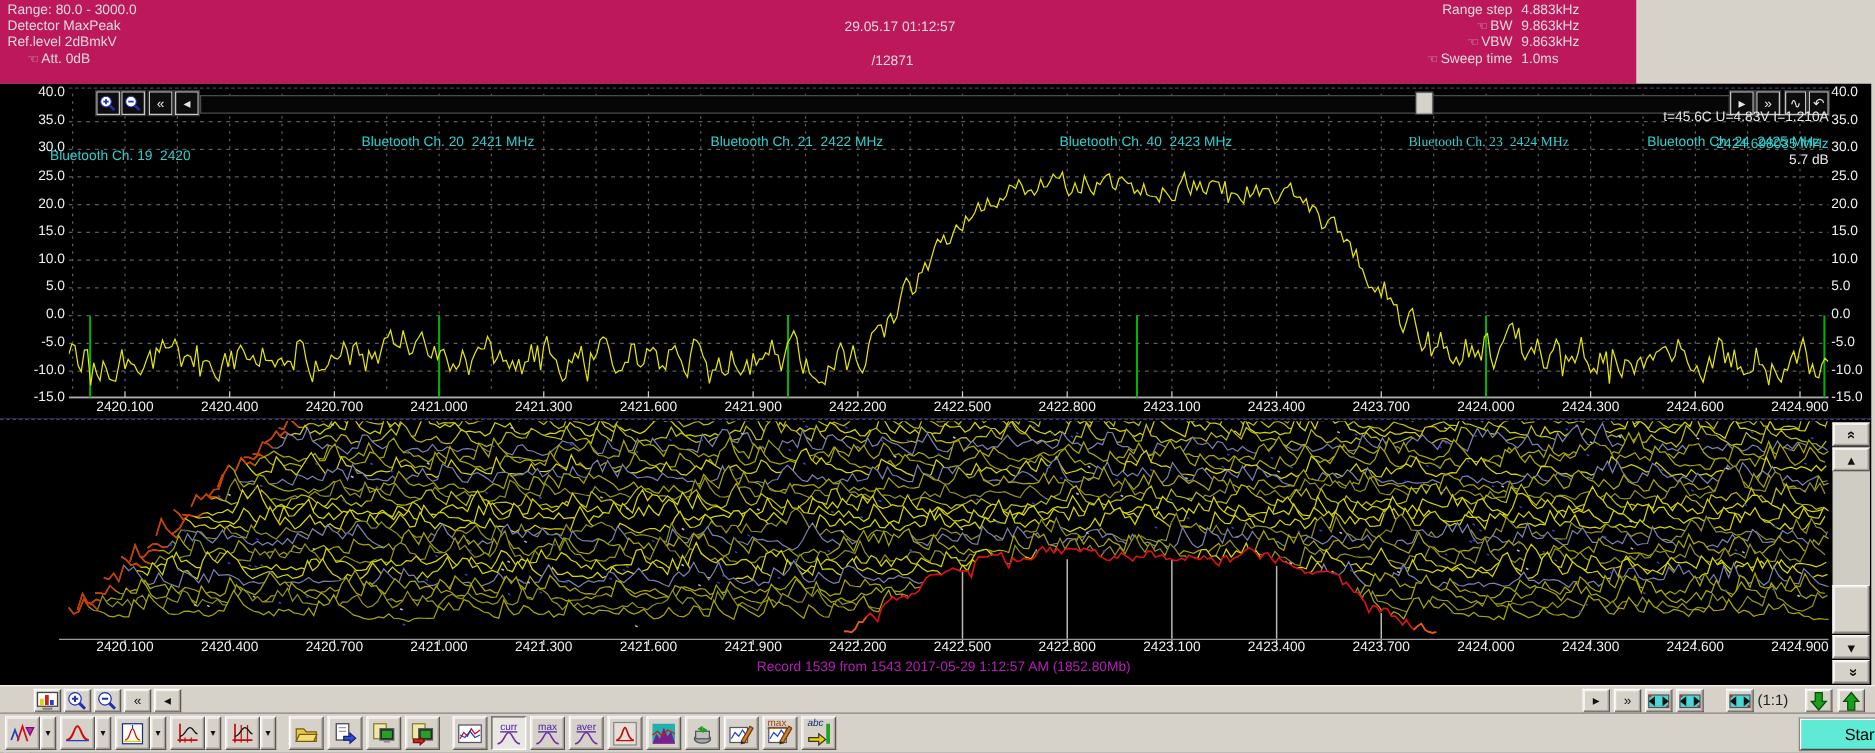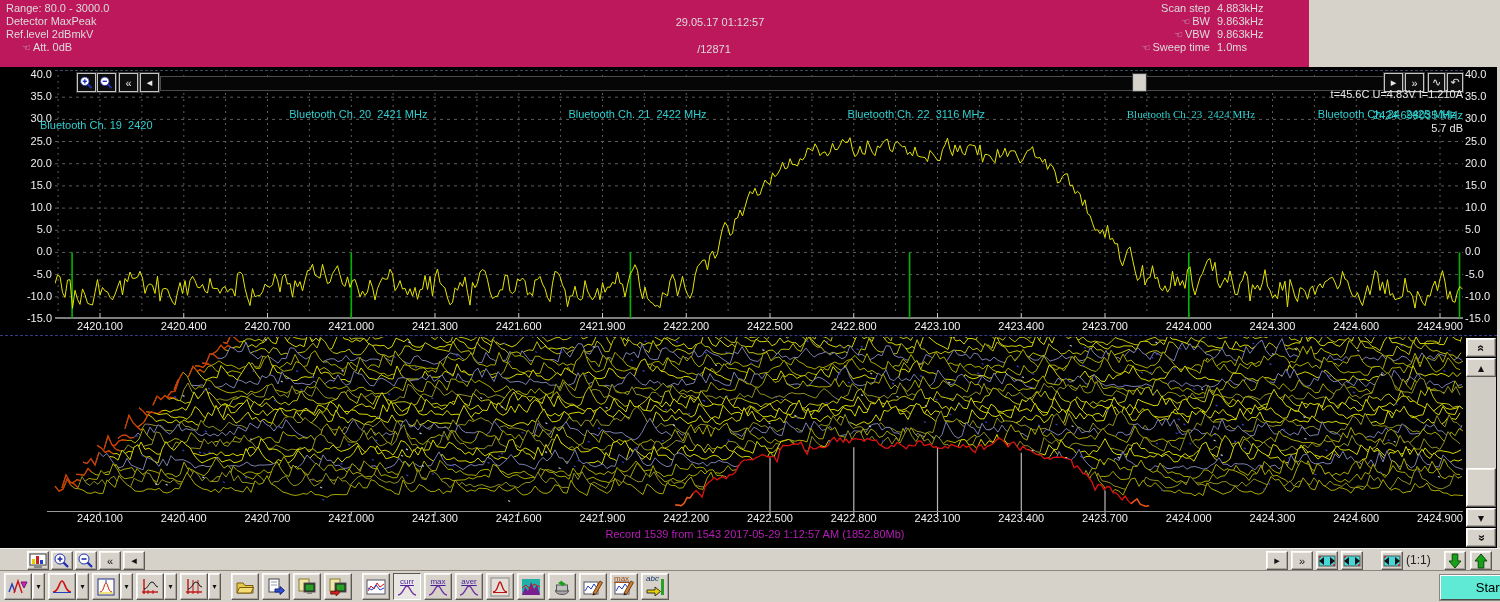--- a/index.html
+++ b/index.html
@@ -40,21 +40,21 @@
   <div class="abs hdr">
     <div id="hdr-left">
         <div class="hline" style="left: 6px; top: 2px;"><span>Range: 80.0 - 3000.0</span></div>
         <div class="hline" style="left: 6px; top: 15px;"><span>Detector MaxPeak</span></div>
         <div class="hline" style="left: 6px; top: 28px;"><span>Ref.level 2dBmkV</span></div>
         <div class="hline" style="left: 22px; top: 41px;"><span class="hand">☜</span><span>Att. 0dB</span></div>
       </div>
     <div class="hline" style="left:0;top:16px;width:1440px;text-align:center;">29.05.17 01:12:57</div>
     <div class="hline" style="left:0;top:43px;width:1428px;text-align:center;">/12871</div>
     <div id="hdr-right">
-        <div class="hline" style="right: 34px; top: 2px; width: 180px; display: flex;"><span style="flex: 1 1 0%; text-align: right;">Scan step</span><span style="width: 58px; margin-left: 7px;">4.883kHz</span></div>
+        <div class="hline" style="right: 34px; top: 2px; width: 180px; display: flex;"><span style="flex: 1 1 0%; text-align: right;">Range step</span><span style="width: 58px; margin-left: 7px;">4.883kHz</span></div>
         <div class="hline" style="right: 34px; top: 15px; width: 180px; display: flex;"><span style="flex: 1 1 0%; text-align: right;"><span class="hand">☜</span>BW</span><span style="width: 58px; margin-left: 7px;">9.863kHz</span></div>
         <div class="hline" style="right: 34px; top: 28px; width: 180px; display: flex;"><span style="flex: 1 1 0%; text-align: right;"><span class="hand">☜</span>VBW</span><span style="width: 58px; margin-left: 7px;">9.863kHz</span></div>
         <div class="hline" style="right: 34px; top: 41px; width: 180px; display: flex;"><span style="flex: 1 1 0%; text-align: right;"><span class="hand">☜</span>Sweep time</span><span style="width: 58px; margin-left: 7px;">1.0ms</span></div>
       </div>
   </div>
 
   <div class="abs chartbg"></div>
   <div id="yaxis-l">
       <div class="ylab" style="left: 22px; text-align: right; top: 68px;">40.0</div>
       <div class="ylab" style="left: 22px; text-align: right; top: 90.18px;">35.0</div>
@@ -179,21 +179,21 @@
       <div class="pbtn" style="left: 1133px; top: 74px; width: 13px; height: 17px; background: rgb(214, 210, 202);"></div>
       <div class="pbtn" style="left: 1384px; top: 73px; width: 19px; height: 19px;">▸</div>
       <div class="pbtn" style="left: 1405px; top: 73px; width: 19px; height: 19px;">»</div>
       <div class="pbtn" style="left: 1428px; top: 73px; width: 17px; height: 19px;">∿</div>
       <div class="pbtn" style="left: 1447px; top: 73px; width: 16px; height: 19px;">↶</div>
     </div>
   <div id="chan-labels">
       <div class="chan" style="left: 40px; top: 119px;">Bluetooth Ch. 19  2420</div>
       <div class="chan" style="left: 289.25px; top: 108px;">Bluetooth Ch. 20  2421 MHz</div>
       <div class="chan" style="left: 568.417px; top: 108px;">Bluetooth Ch. 21  2422 MHz</div>
-      <div class="chan" style="left: 847.583px; top: 108px;">Bluetooth Ch. 22  3116 MHz</div>
+      <div class="chan" style="left: 847.583px; top: 108px;">Bluetooth Ch. 40  2423 MHz</div>
       <div class="chan" style="left: 1126.75px; top: 108px; font-family: Liberation Serif, serif;">Bluetooth Ch. 23  2424 MHz</div>
     </div>
   <div class="wtxt" style="top:88px;right:37px;">t=45.6C U=4.83V I=1.210A</div>
   <div class="chan" style="top:108px;right:44px;">Bluetooth Ch. 24  2425 MHz</div>
   <div class="chan" style="top:109px;right:37px;">2424.698035 MHz</div>
   <div class="wtxt" style="top:122px;right:37px;">5.7 dB</div>
   <div id="spec-xaxis">
       <div class="xlab" style="left: 68px; top: 320px;">2420.100</div>
       <div class="xlab" style="left: 151.75px; top: 320px;">2420.400</div>
       <div class="xlab" style="left: 235.5px; top: 320px;">2420.700</div>

